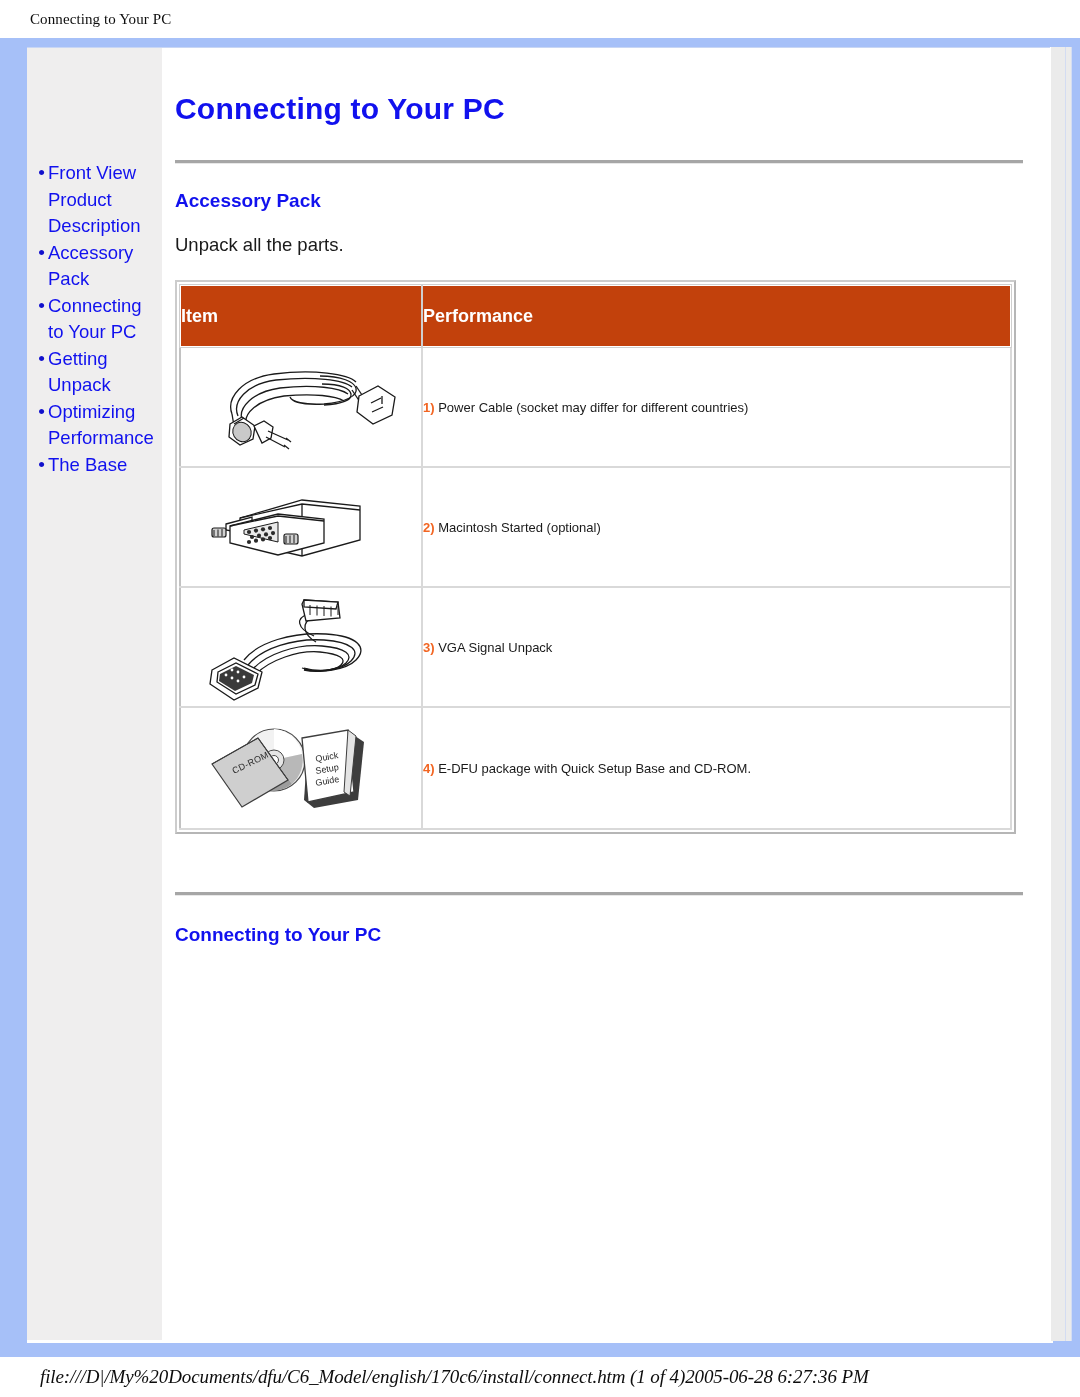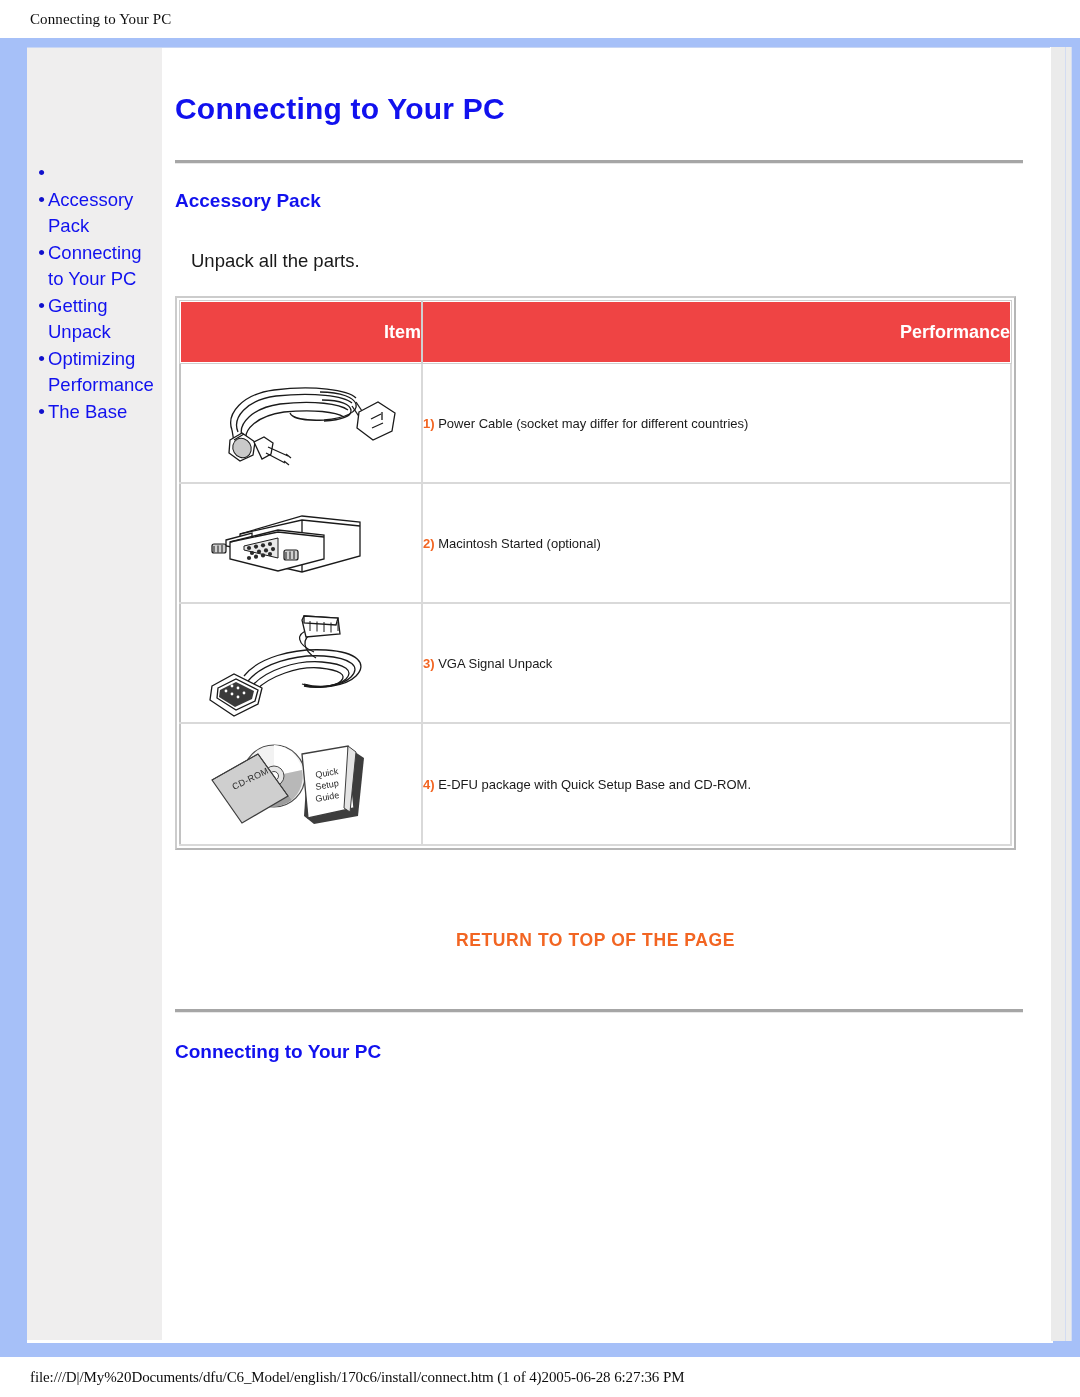--- a/index.html
+++ b/index.html
@@ -35,25 +35,26 @@
   .print-footer {
     position: absolute;
     bottom: 0; left: 0;
     width: 1080px;
     height: 40px;
     background: #ffffff;
     display: flex;
     align-items: center;
   }
   .print-footer .ftr-text {
-    margin-left: 30px;
+    margin-left: 40px;
     font-family: "Liberation Serif", serif;
-    font-size: 15px;
+    font-size: 19px;
     color: #0d0d0d;
     letter-spacing: -0.1px;
+    font-style: italic;
   }
 
   
   .page-frame {
     position: absolute;
     top: 38px; left: 0;
     width: 1080px;
     height: 1319px;
     background: #a6c0f8;
   }
@@ -153,21 +154,21 @@
   h2.section-title {
     color: #1111ee;
     font-size: 19px;
     font-weight: bold;
     margin: 0;
     padding: 26px 0 0 0;
   }
   p.body-text {
     font-size: 18.5px;
     color: #1a1a1a;
-    margin: 16px;
+    margin: 0;
     padding: 22px 0 0 0;
   }
 
   
   .acc-table-wrap {
     margin-top: 24px;
     border: 2px solid #cccccc;
     border-right-color: #b6b6b6;
     border-bottom-color: #b6b6b6;
     padding: 2px;
@@ -182,26 +183,26 @@
   }
   table.acc-table th,
   table.acc-table td {
     border: 2px solid #d9d9d9;
     border-top-color: #c2c2c2;
     border-left-color: #c2c2c2;
     padding: 0;
     vertical-align: middle;
   }
   table.acc-table th {
-    background: #ef4444;
+    background: #c2410c;
     color: #ffffff;
     font-size: 18px;
     font-weight: bold;
     height: 60px;
-    text-align: right;
+    text-align: left;
     border-color: #ffffff;
     outline: 1px solid #cfcfcf;
   }
   .col-item  { width: 242px; }
   .col-desc  { width: 589px; }
 
   td.img-cell {
     text-align: center;
     height: 118px;
     padding: 4px 0;
@@ -254,20 +255,21 @@
 </div>
 
 <div class="page-frame">
 
   <div class="doc">
 
     <div class="sidebar">
       <ul class="nav-list">
         <li class="nav-item">
           <span class="nav-bullet">•</span>
+          <a class="nav-link">Front View Product Description</a>
         </li>
         <li class="nav-item">
           <span class="nav-bullet">•</span>
           <a class="nav-link">Accessory Pack</a>
         </li>
         <li class="nav-item">
           <span class="nav-bullet">•</span>
           <a class="nav-link">Connecting to Your PC</a>
         </li>
         <li class="nav-item">
@@ -474,23 +476,20 @@
                 <td class="desc-cell">
                   <span class="num">4)</span>
                   <span>E-DFU package with Quick Setup Base and CD-ROM.</span>
                 </td>
               </tr>
 
             </tbody>
           </table>
         </div>
 
-        <div class="return-top">
-          <a>RETURN TO TOP OF THE PAGE</a>
-        </div>
 
         <div class="rule2"></div>
 
         <h2 class="bottom-title">Connecting to Your PC</h2>
 
       </div>
     </div>
 
   </div>
 

